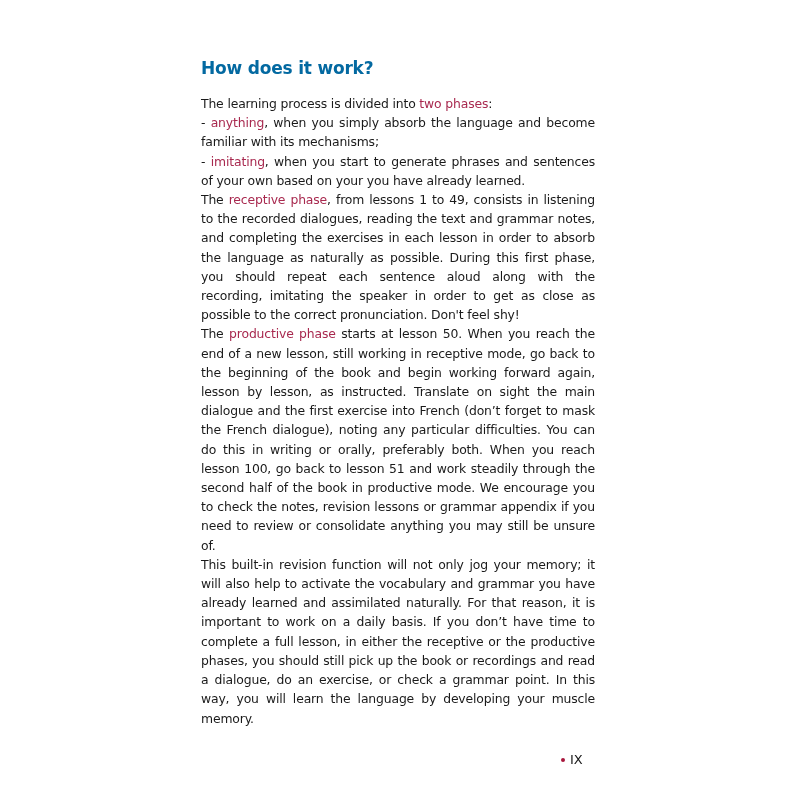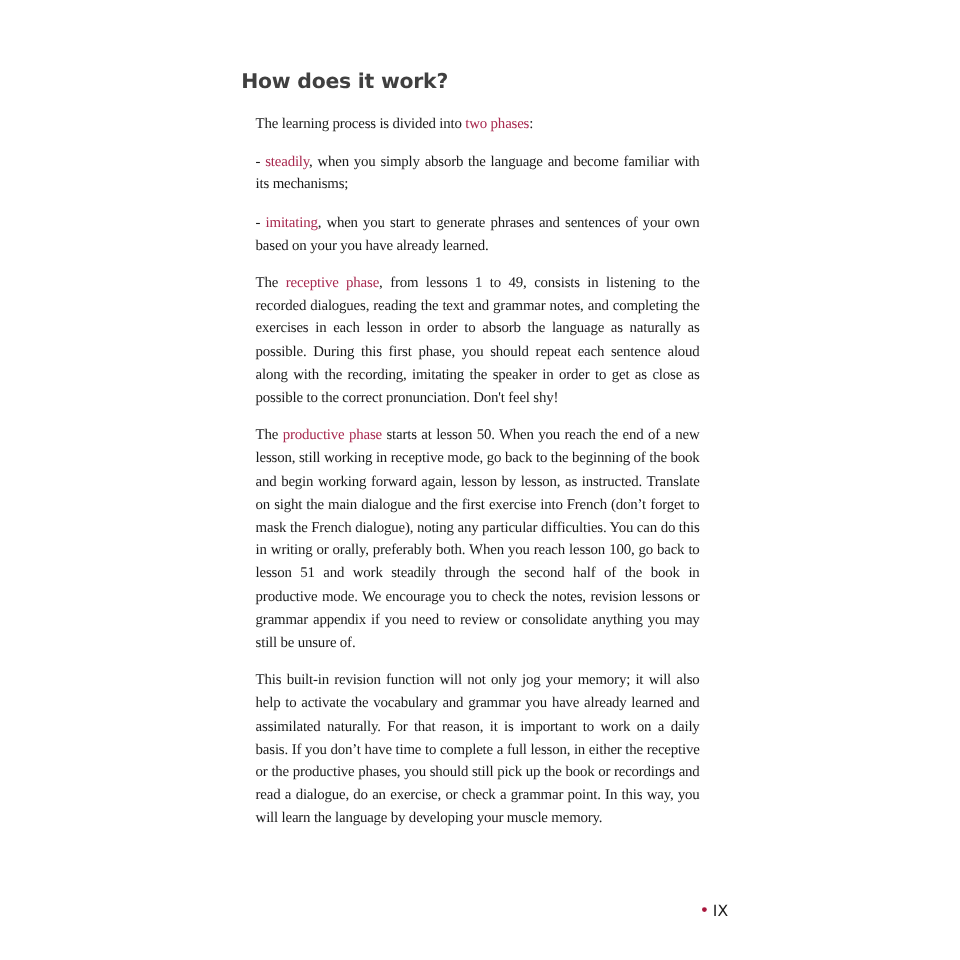--- a/index.html
+++ b/index.html
@@ -19,41 +19,40 @@
       position: absolute;
       left: 201px;
       top: 56px;
       width: 394px;
     }
     .title {
       margin: 0;
       font-family: "DejaVu Sans", sans-serif;
       font-weight: bold;
       font-size: 17px;
-      color: #404040;
+      color: #0369a1;
       line-height: 24px;
       letter-spacing: -0.2px;
     }
     .body-text {
       margin-top: 14px;
       font-size: 12.4px;
       line-height: 19.2px;
       text-align: justify;
       letter-spacing: -0.15px;
     }
     .body-text p {
-      margin: 12px;
-      font-family: Liberation Serif, serif;
+      margin: 0;
     }
     .hl {
       color: #a8294f;
     }
     .page-number {
       position: absolute;
-      left: 585px;
+      left: 561px;
       top: 752px;
       font-size: 13px;
       color: #1a1a1a;
       font-family: "DejaVu Sans", sans-serif;
     }
     .bullet {
       display: inline-block;
       width: 4px;
       height: 4px;
       border-radius: 50%;
@@ -68,21 +67,21 @@
 <body>
 
 <div class="page">
   <h2 class="title">How does it work?</h2>
 
   <div class="body-text">
     <p>
       <span>The learning process is divided into </span><span class="hl">two phases</span><span>:</span>
     </p>
     <p>
-      <span>- </span><span class="hl">steadily</span><span>, when you simply absorb the language and become familiar with its mechanisms;</span>
+      <span>- </span><span class="hl">anything</span><span>, when you simply absorb the language and become familiar with its mechanisms;</span>
     </p>
     <p>
       <span>- </span><span class="hl">imitating</span><span>, when you start to generate phrases and sentences of your own based on your you have already learned.</span>
     </p>
     <p>
       <span>The </span><span class="hl">receptive phase</span><span>, from lessons 1 to 49, consists in listening to the recorded dialogues, reading the text and grammar notes, and completing the exercises in each lesson in order to absorb the lan­guage as naturally as possible. During this first phase, you should repeat each sentence aloud along with the recording, imitating the speaker in order to get as close as possible to the correct pronun­ciation. Don't feel shy!</span>
     </p>
     <p>
       <span>The </span><span class="hl">productive phase</span><span> starts at lesson 50. When you reach the end of a new lesson, still working in receptive mode, go back to the beginning of the book and begin working forward again, lesson by lesson, as instructed. Translate on sight the main dialogue and the first exercise into French (don’t forget to mask the French dia­logue), noting any particular difficulties. You can do this in writing or orally, preferably both. When you reach lesson 100, go back to lesson 51 and work steadily through the second half of the book in productive mode. We encourage you to check the notes, revision lessons or grammar appendix if you need to review or consolidate anything you may still be unsure of.</span>
     </p>

